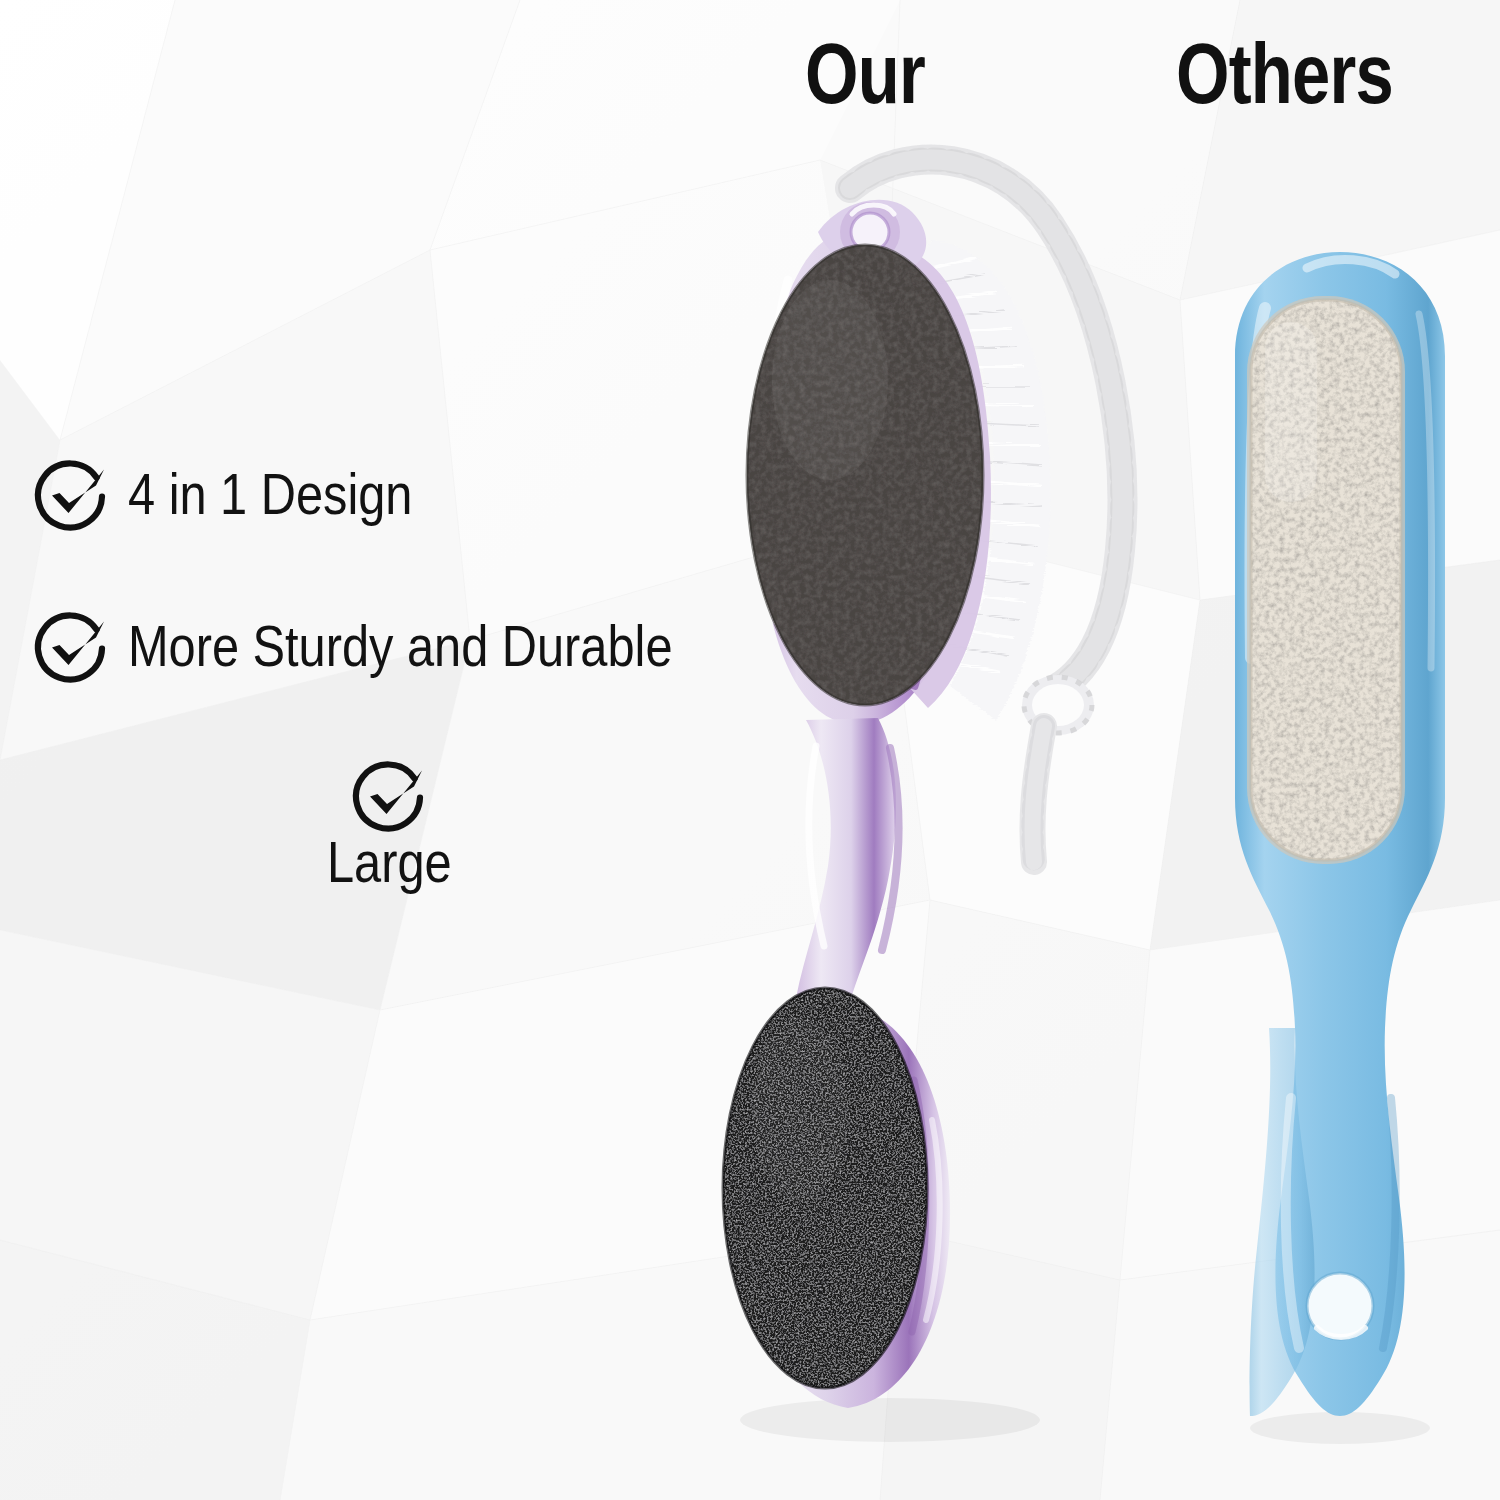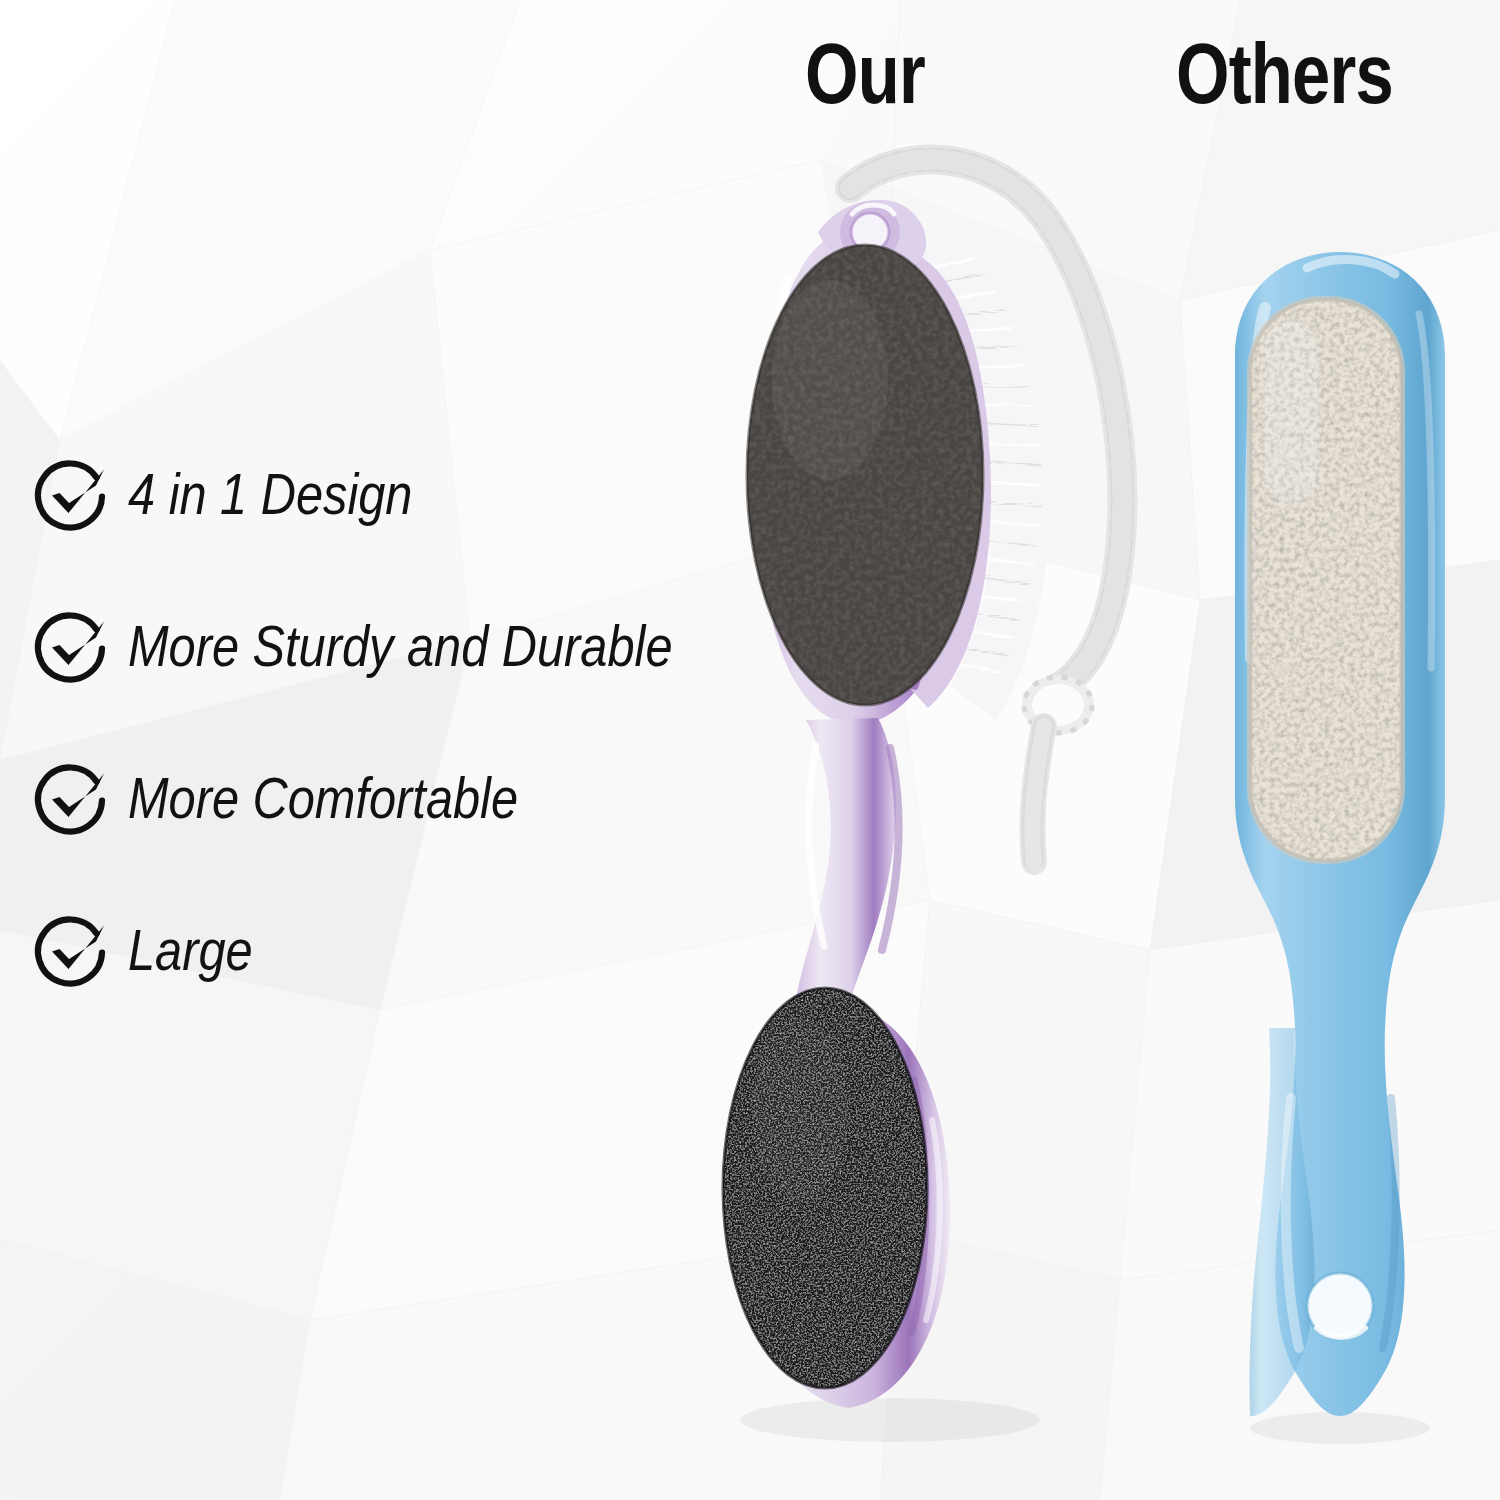--- a/index.html
+++ b/index.html
@@ -23,23 +23,23 @@
     letter-spacing:-1px;
     transform:scaleX(.80);
     transform-origin:left center;
     white-space:nowrap;
     line-height:1;
   }
   #heading-our{left:805px;top:30px;font-size:86px;}
   #heading-others{left:1176px;top:30px;font-size:86px;}
 
   
-  #feature-list{position:absolute;left:34px;top:452px;z-index:40;font-style:italic;}
+  #feature-list{position:absolute;left:34px;top:452px;z-index:40;}
   .feature-row{display:flex;align-items:center;height:84px;margin-bottom:68px;}
-  .feature-row:last-child{margin-bottom:0;}
+  .feature-row:last-child{margin-bottom:0;flex-direction:column;}
   .check-icon{width:78px;height:78px;flex:0 0 78px;margin-right:16px;}
   .check-icon svg{display:block;width:78px;height:78px;overflow:visible;}
   .feature-label{
     font-family:"Liberation Sans", sans-serif;
     font-weight:normal;
     font-size:57px;
     color:#121212;
     white-space:nowrap;
     transform:scaleX(.855);
     transform-origin:left center;
@@ -122,29 +122,20 @@
   <div class="feature-row">
     <span class="check-icon">
       <svg viewBox="0 0 78 78" xmlns="http://www.w3.org/2000/svg">
         <path d="M62.5 22.5 A32 32 0 1 0 68 41.5" fill="none" stroke="#111111" stroke-width="6.2" stroke-linecap="round"></path>
         <path d="M18 40.5 L34.5 58 L70 14.5 L62 30.5 L35 48 L25.5 38 Z" fill="#111111"></path>
       </svg>
     </span>
     <span class="feature-label">More Sturdy and Durable</span>
   </div>
 
-  <div class="feature-row">
-    <span class="check-icon">
-      <svg viewBox="0 0 78 78" xmlns="http://www.w3.org/2000/svg">
-        <path d="M62.5 22.5 A32 32 0 1 0 68 41.5" fill="none" stroke="#111111" stroke-width="6.2" stroke-linecap="round"></path>
-        <path d="M18 40.5 L34.5 58 L70 14.5 L62 30.5 L35 48 L25.5 38 Z" fill="#111111"></path>
-      </svg>
-    </span>
-    <span class="feature-label">More Comfortable</span>
-  </div>
 
   <div class="feature-row">
     <span class="check-icon">
       <svg viewBox="0 0 78 78" xmlns="http://www.w3.org/2000/svg">
         <path d="M62.5 22.5 A32 32 0 1 0 68 41.5" fill="none" stroke="#111111" stroke-width="6.2" stroke-linecap="round"></path>
         <path d="M18 40.5 L34.5 58 L70 14.5 L62 30.5 L35 48 L25.5 38 Z" fill="#111111"></path>
       </svg>
     </span>
     <span class="feature-label">Large</span>
   </div>

